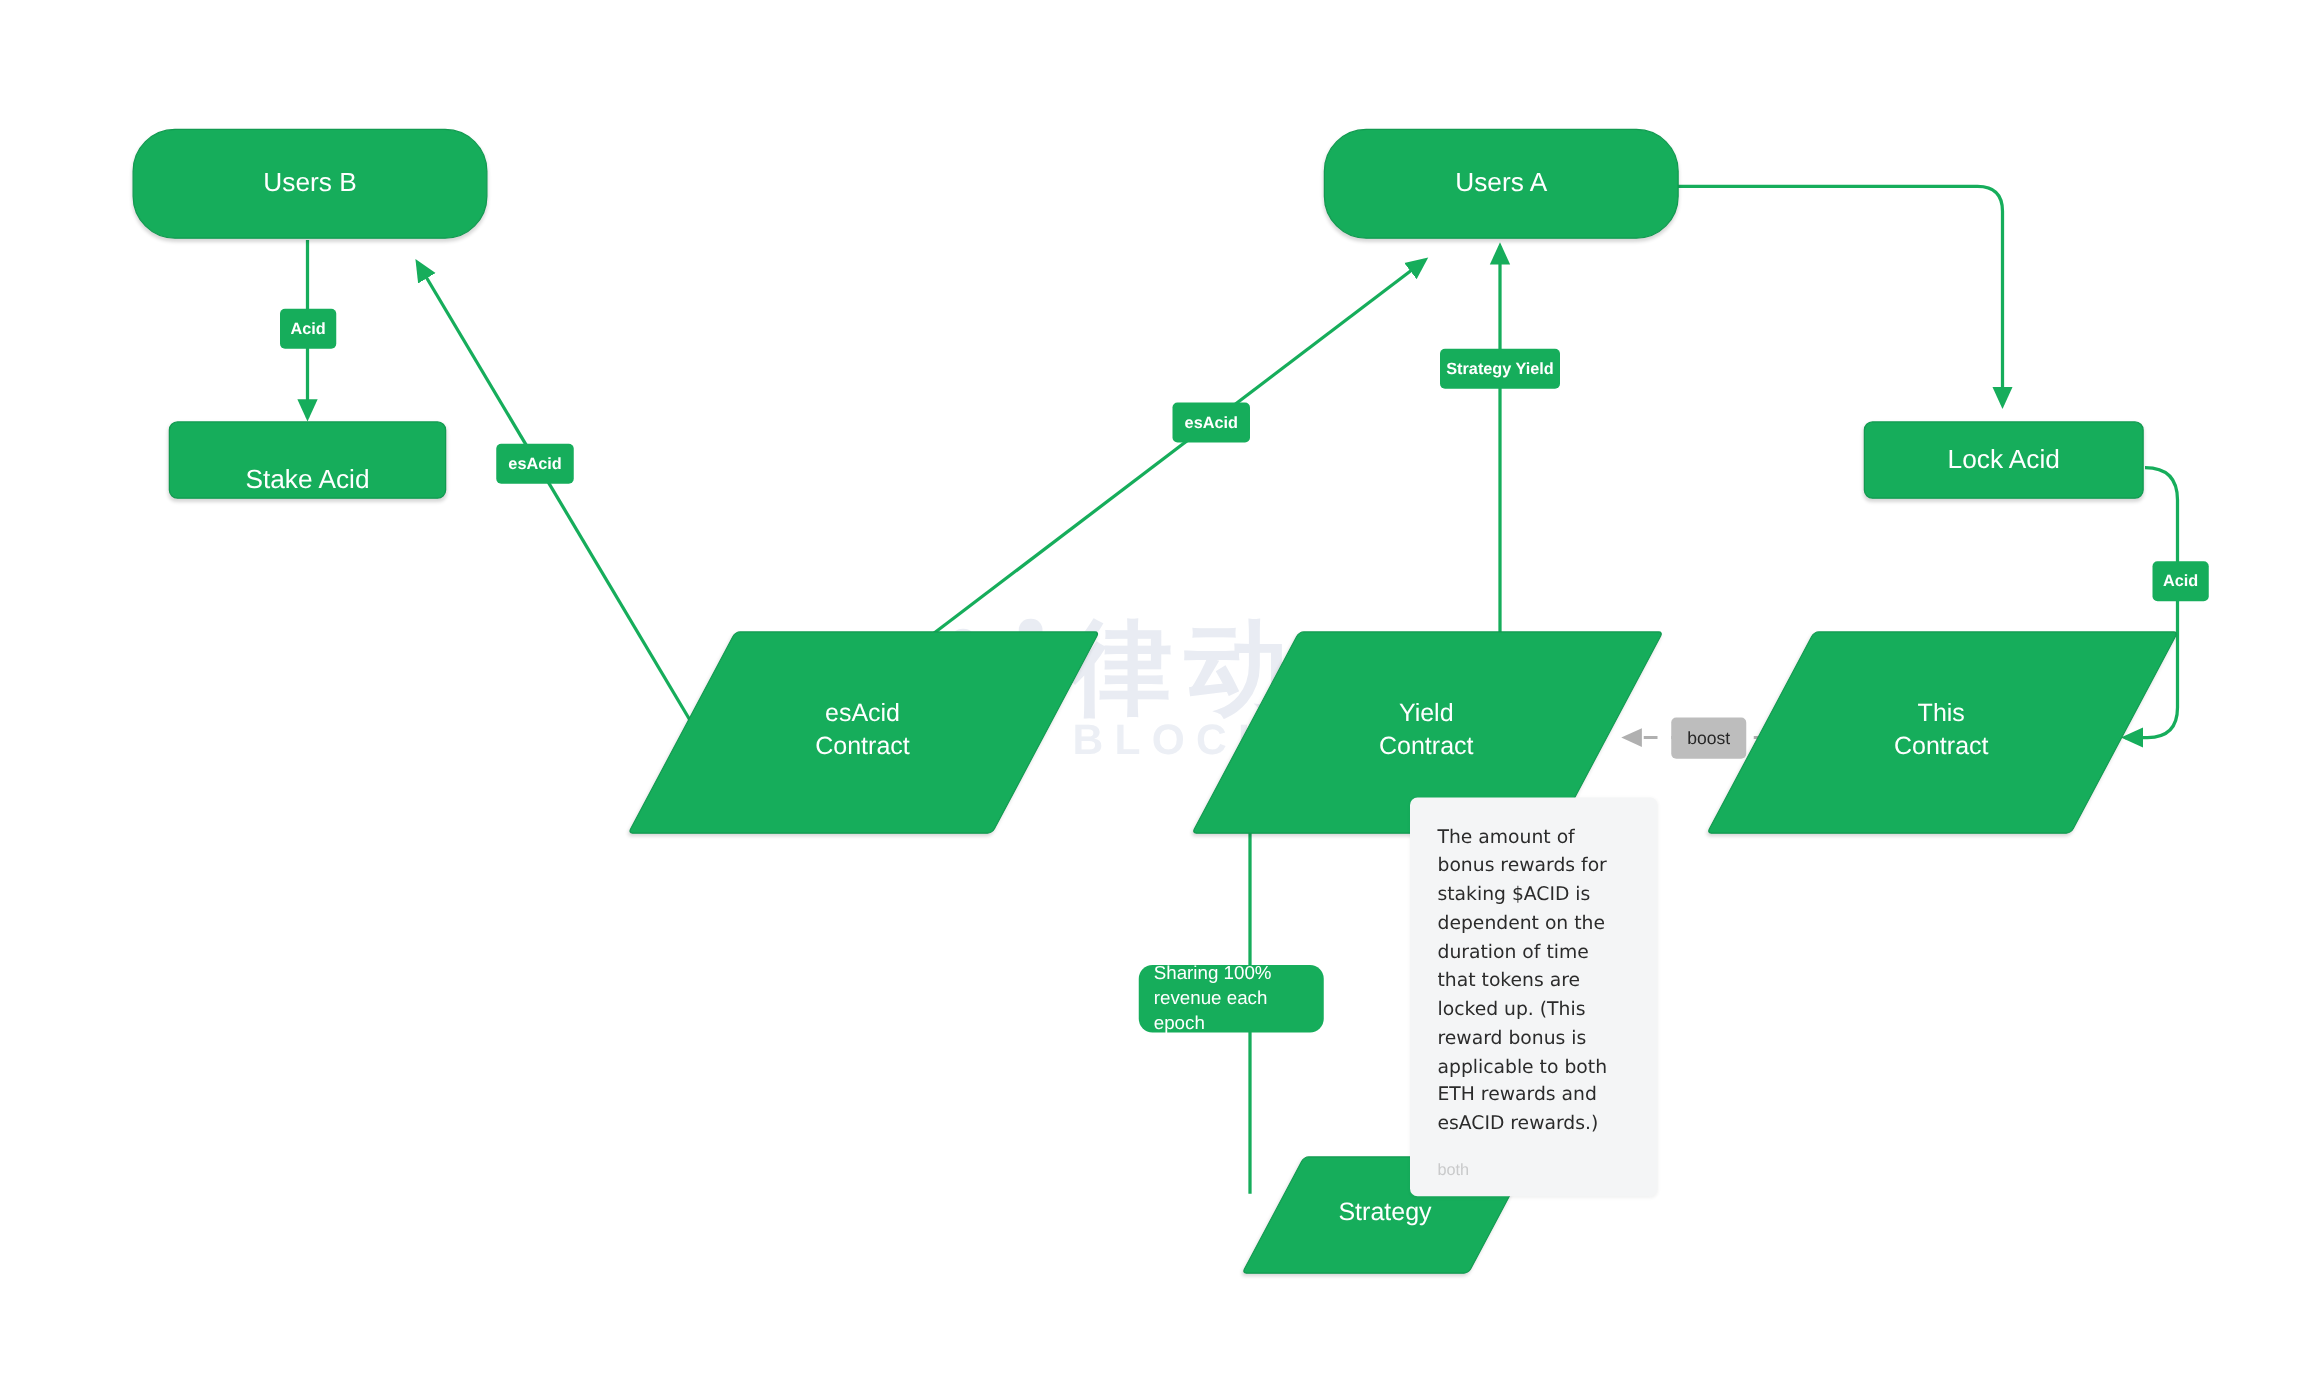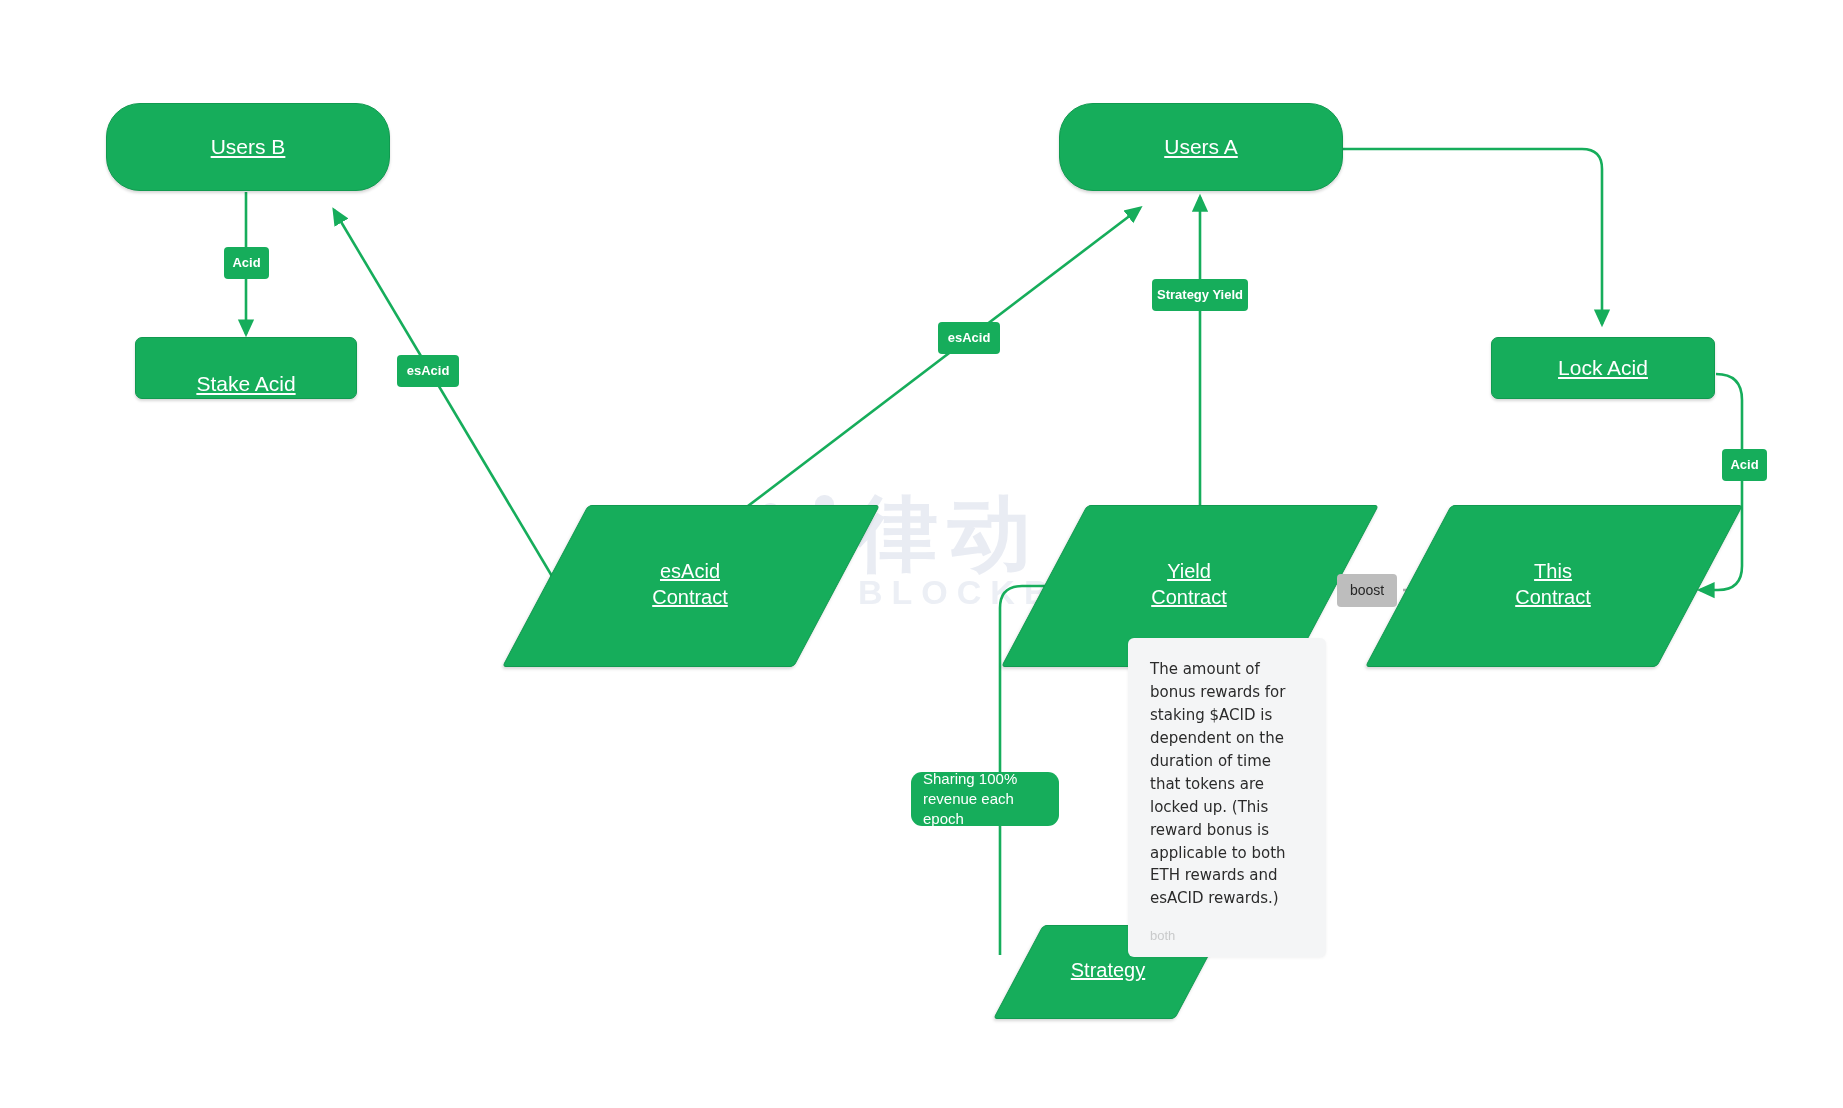--- a/index.html
+++ b/index.html
@@ -83,21 +83,20 @@
     position: absolute;
     box-sizing: border-box;
     display: flex;
     align-items: center;
     justify-content: center;
     text-align: center;
     color: #ffffff;
     background: #16ad5b;
     border: 1.6px solid #119a50;
     box-shadow: 0 2px 3px rgba(0,0,0,0.16);
-    text-decoration: underline;
   }
   .node .label {
     position: relative;
     z-index: 2;
     line-height: 1.28;
     white-space: pre-line;
   }
   .node.pill {
     border-radius: 34px;
     font-size: 21px;
@@ -238,21 +237,21 @@
   <div class="node pill" style="left:1059px; top:103px; width:284px; height:88px;">
     <span class="label">Users A</span>
   </div>
 
   <div class="node para" style="left:545px; top:505px; width:290px; height:160px;">
     <span class="skew"></span>
     <span class="label">esAcid
 Contract</span>
   </div>
 
-  <div class="node para" style="left:1044px; top:505px; width:290px; height:160px;">
+  <div class="node para" style="left:996px; top:505px; width:290px; height:160px;">
     <span class="skew"></span>
     <span class="label">Yield
 Contract</span>
   </div>
 
   <div class="node para" style="left:1408px; top:505px; width:290px; height:160px;">
     <span class="skew"></span>
     <span class="label">This
 Contract</span>
   </div>

